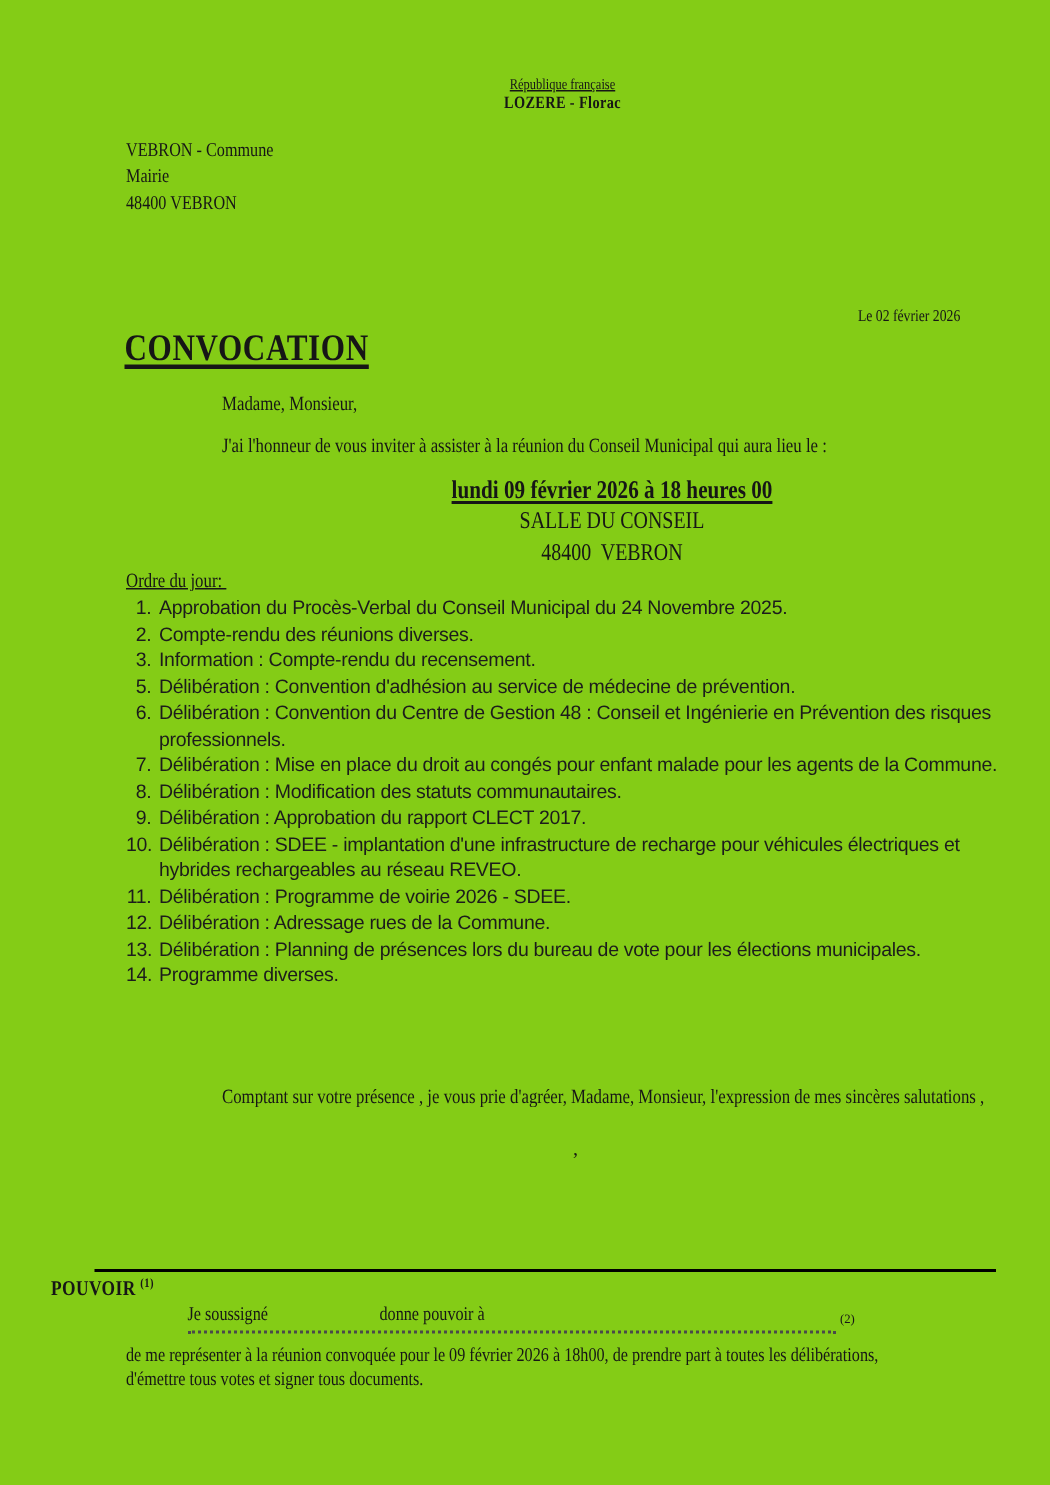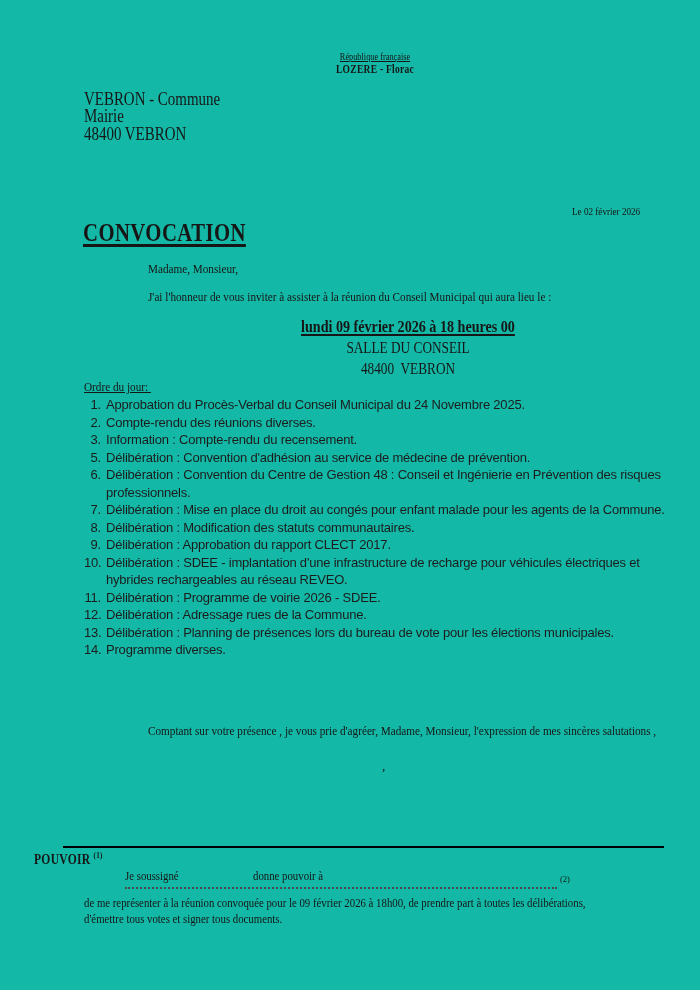--- a/index.html
+++ b/index.html
@@ -1,30 +1,30 @@
 <!DOCTYPE html>
 <html><head>
 <meta charset="utf-8">
 <style>
   * { margin: 0; padding: 0; box-sizing: border-box; }
   html, body { background: #ffffff; }
   body { width: 700px; height: 990px; font-family: "Liberation Serif", serif; color: #161616; }
-  .page { position: relative; width: 700px; height: 990px; background: #14b8a6; overflow: hidden; }
+  .page { position: relative; width: 700px; height: 990px; background: #84cc16; overflow: hidden; }
   .abs { position: absolute; }
 
   
   .cx   { transform: scaleX(0.83); transform-origin: 0 0; }
   .ox-c { transform-origin: 50% 0; }
   .ox-r { transform-origin: 100% 0; }
 
   .header-region { left: 75px; top: 50px; width: 600px; text-align: center; line-height: 13px; }
   .header-line1 { font-size: 10px; text-decoration: underline; }
   .header-line2 { font-size: 11.5px; font-weight: bold; letter-spacing: 0.3px; }
 
-  .sender-block { left: 84px; top: 91px; font-size: 18px; line-height: 17.3px; }
+  .sender-block { left: 84px; top: 91px; font-size: 13px; line-height: 17.3px; }
 
   .date-wrap { left: 448px; top: 205px; width: 192px; text-align: right; font-size: 11px; }
   .date-wrap .cx { display: inline-block; }
 
   .doc-title { left: 83px; top: 219px; font-size: 25px; font-weight: bold; letter-spacing: 0.5px;
                text-decoration: underline; text-decoration-thickness: 2.5px; text-underline-offset: 3px; }
 
   .salutation { left: 148px; top: 261px; font-size: 13.5px; }
   .intro      { left: 148px; top: 289px; font-size: 13.5px; white-space: nowrap; }
 

